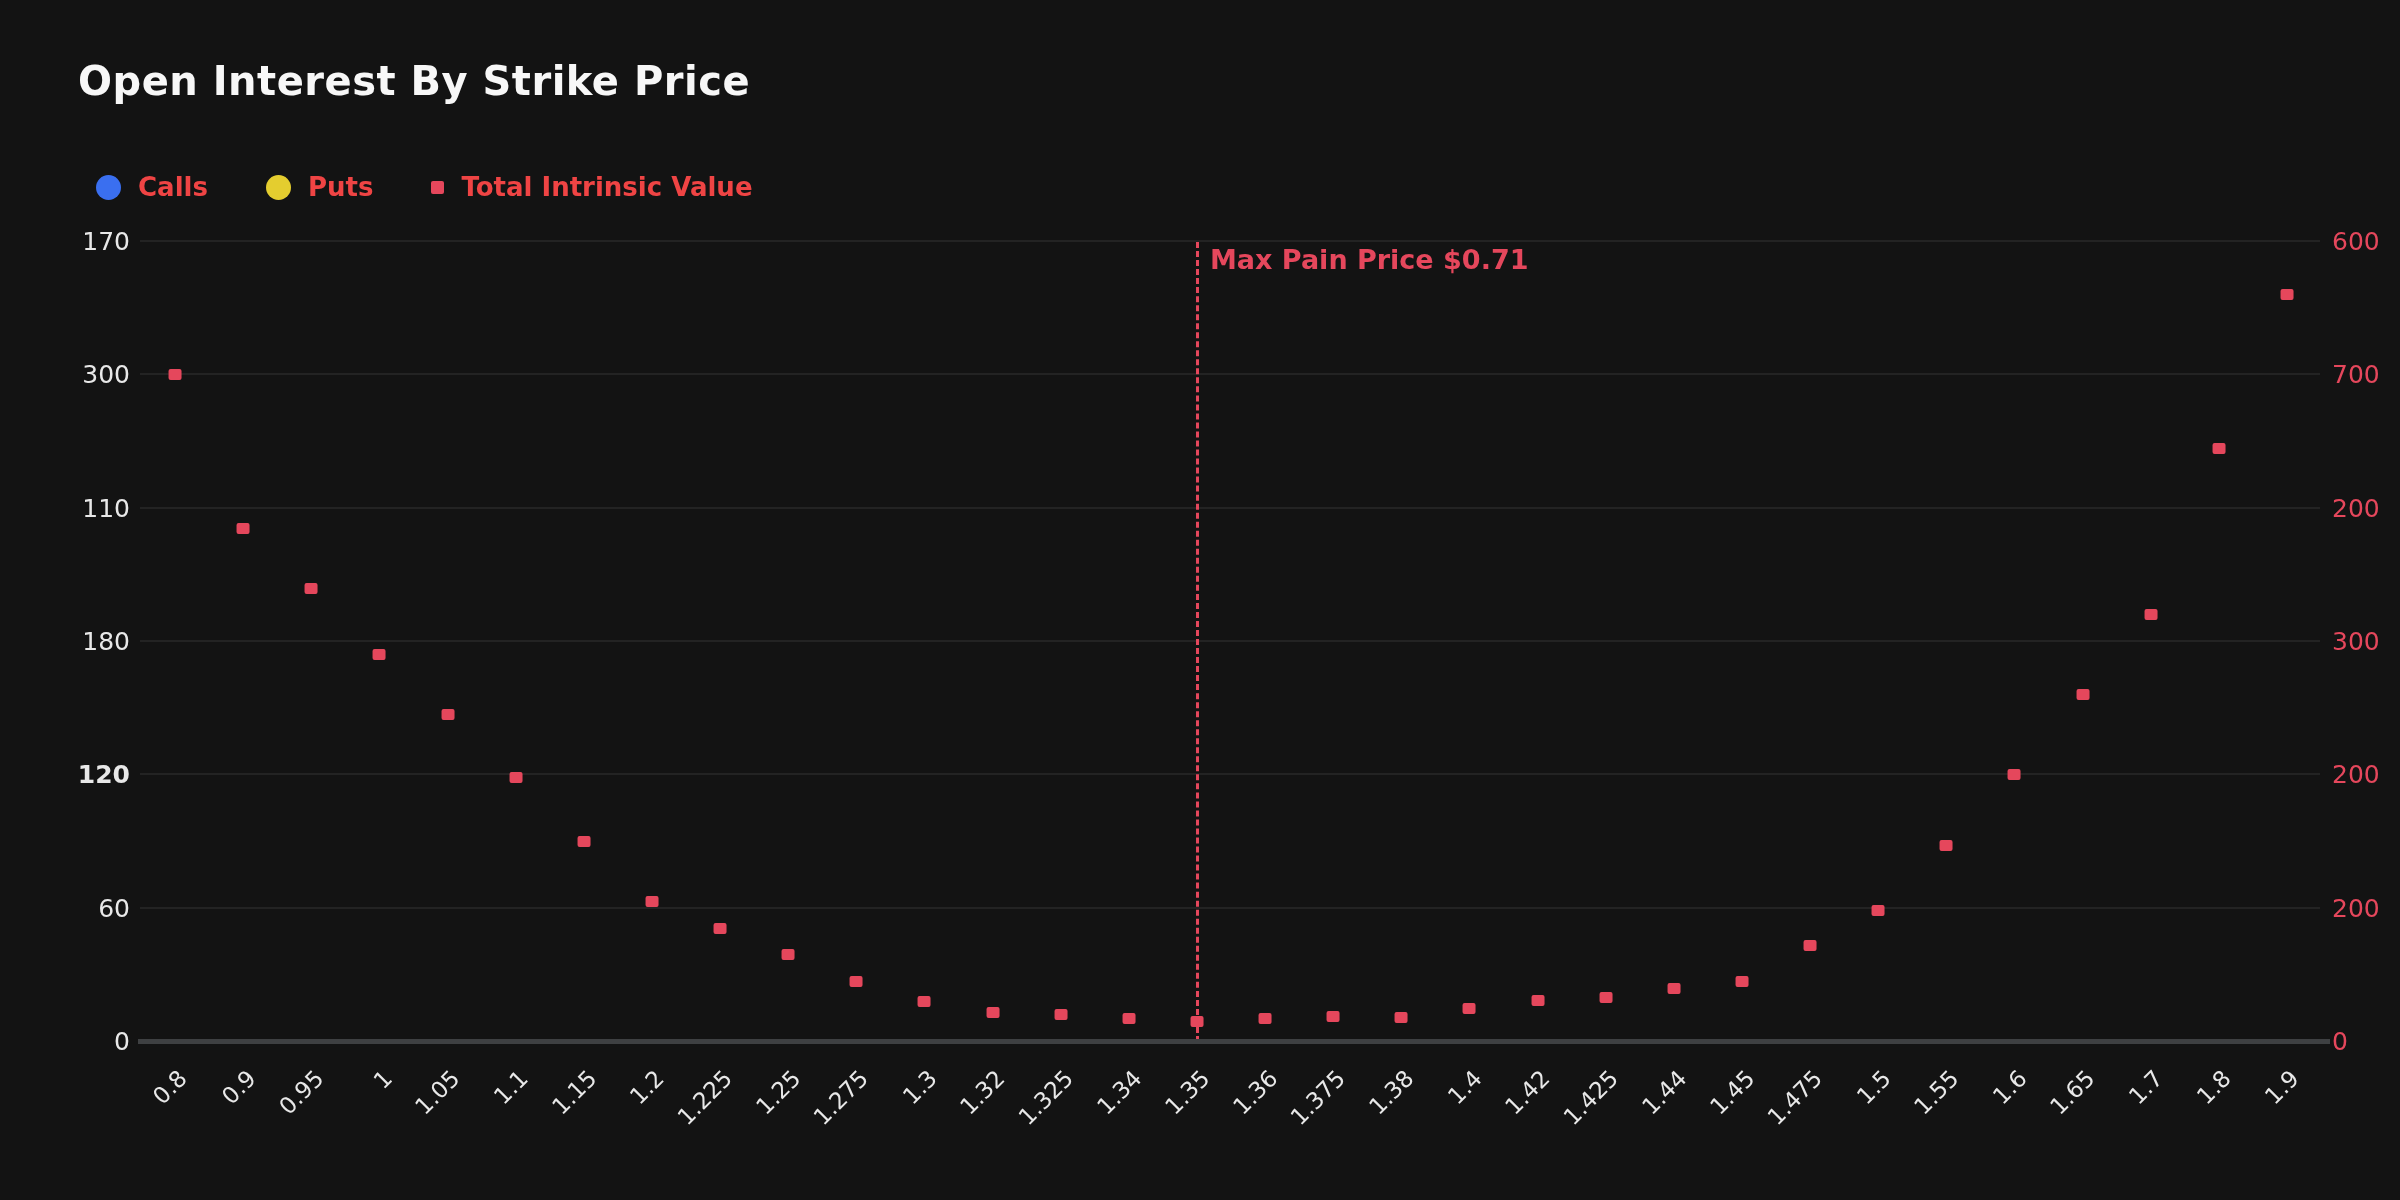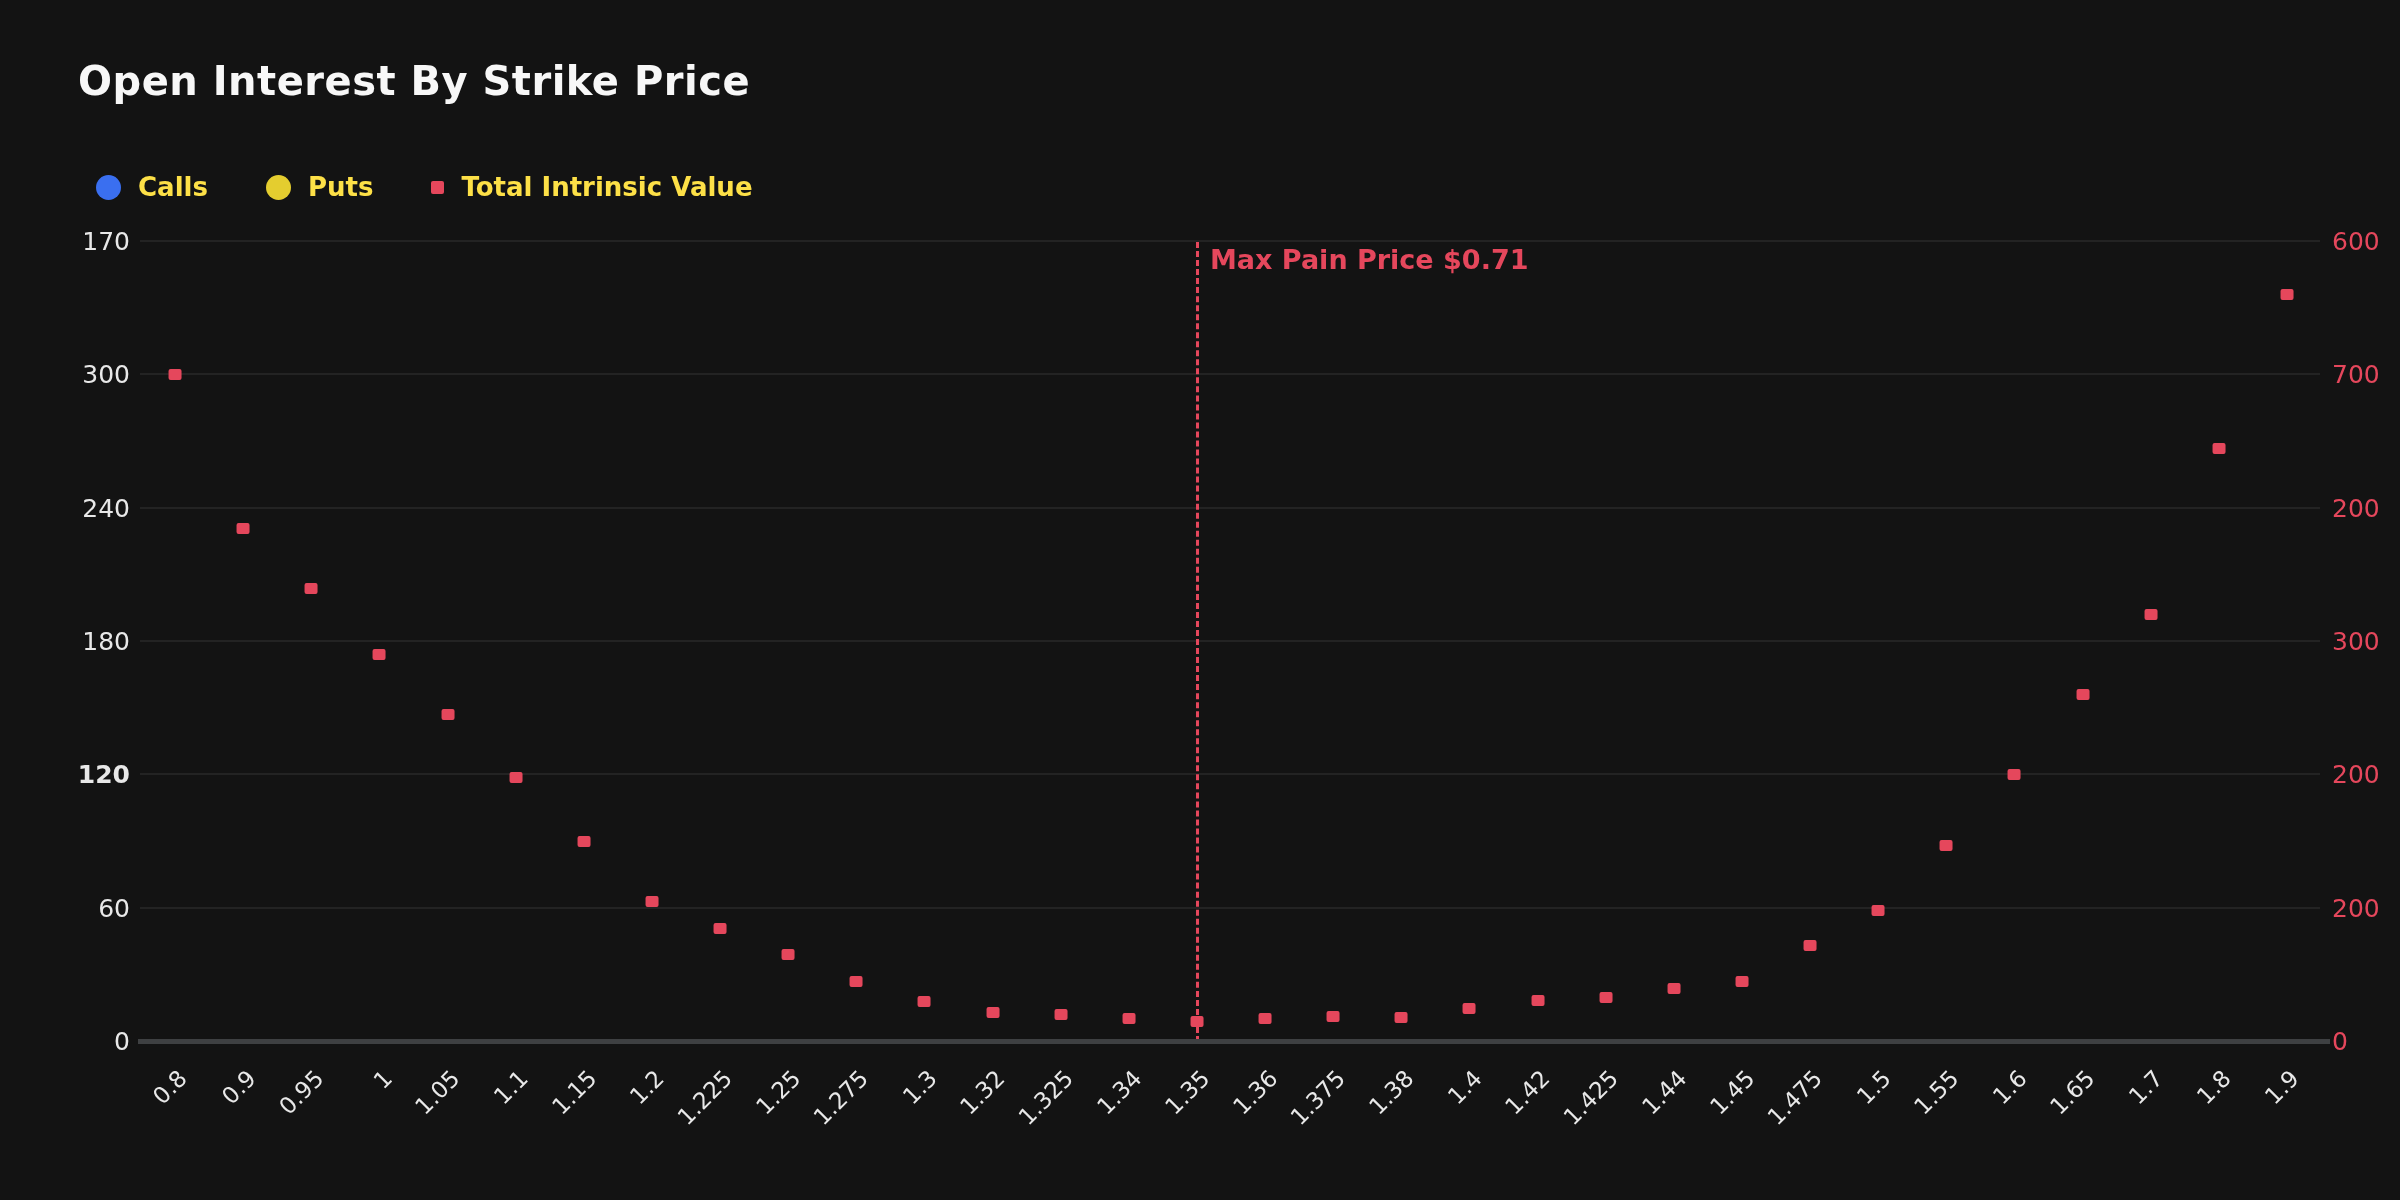--- a/index.html
+++ b/index.html
@@ -7,21 +7,21 @@
        font-family:"DejaVu Sans","Liberation Sans",sans-serif;}
 
   .page-title{position:absolute;left:78px;top:58px;margin:0;
        font-size:40px;font-weight:bold;color:#f7f7f7;letter-spacing:.5px;}
 
   .legend{position:absolute;left:96px;top:172px;display:flex;align-items:center;gap:58px;}
   .legend-item{display:flex;align-items:center;gap:17px;cursor:pointer;}
   .legend-marker{display:inline-block;}
   .legend-marker.circle{width:25px;height:25px;border-radius:50%;}
   .legend-marker.square{width:13px;height:13px;border-radius:2px;}
-  .legend-label{font-size:26px;font-weight:bold;color:#fde047;}
+  .legend-label{font-size:26px;font-weight:bold;color:#ef4444;}
 
   .chart{position:absolute;left:140px;top:242px;width:2180px;height:800px;}
 
   .gridline{position:absolute;left:0;right:0;height:2px;background:#232323;}
   .axis-line{position:absolute;left:-2px;width:2192px;bottom:-2px;height:5px;background:#3e4042;}
 
   .yaxis-left{position:absolute;left:40px;top:242px;width:90px;height:800px;}
   .yaxis-left .tick{position:absolute;right:0;width:90px;text-align:right;
        font-size:25px;color:#e8e8e8;}
   .yaxis-right{position:absolute;left:2332px;top:242px;width:80px;height:800px;}
@@ -65,21 +65,21 @@
       <span class="legend-marker square" style="background: rgb(229, 71, 92);"></span>
       <span class="legend-label">Total Intrinsic Value</span>
     </div>
   </div>
 
 <div class="yaxis-left" id="yaxisLeft">
     <div class="tick" style="bottom: calc(0% - 14px);">0</div>
     <div class="tick" style="bottom: calc(16.6667% - 14px);">60</div>
     <div class="tick" style="bottom: calc(33.3333% - 14px); font-weight: bold;">120</div>
     <div class="tick" style="bottom: calc(50% - 14px);">180</div>
-    <div class="tick" style="bottom: calc(66.6667% - 14px);">240</div>
+    <div class="tick" style="bottom: calc(66.6667% - 14px);">110</div>
     <div class="tick" style="bottom: calc(83.3333% - 14px);">300</div>
     <div class="tick" style="bottom: calc(100% - 14px);">170</div>
   </div>
 <div class="yaxis-right" id="yaxisRight">
     <div class="tick" style="bottom: calc(0% - 14px);">0</div>
     <div class="tick" style="bottom: calc(16.6667% - 14px);">200</div>
     <div class="tick" style="bottom: calc(33.3333% - 14px);">200</div>
     <div class="tick" style="bottom: calc(50% - 14px);">300</div>
     <div class="tick" style="bottom: calc(66.6667% - 14px);">200</div>
     <div class="tick" style="bottom: calc(83.3333% - 14px);">700</div>

